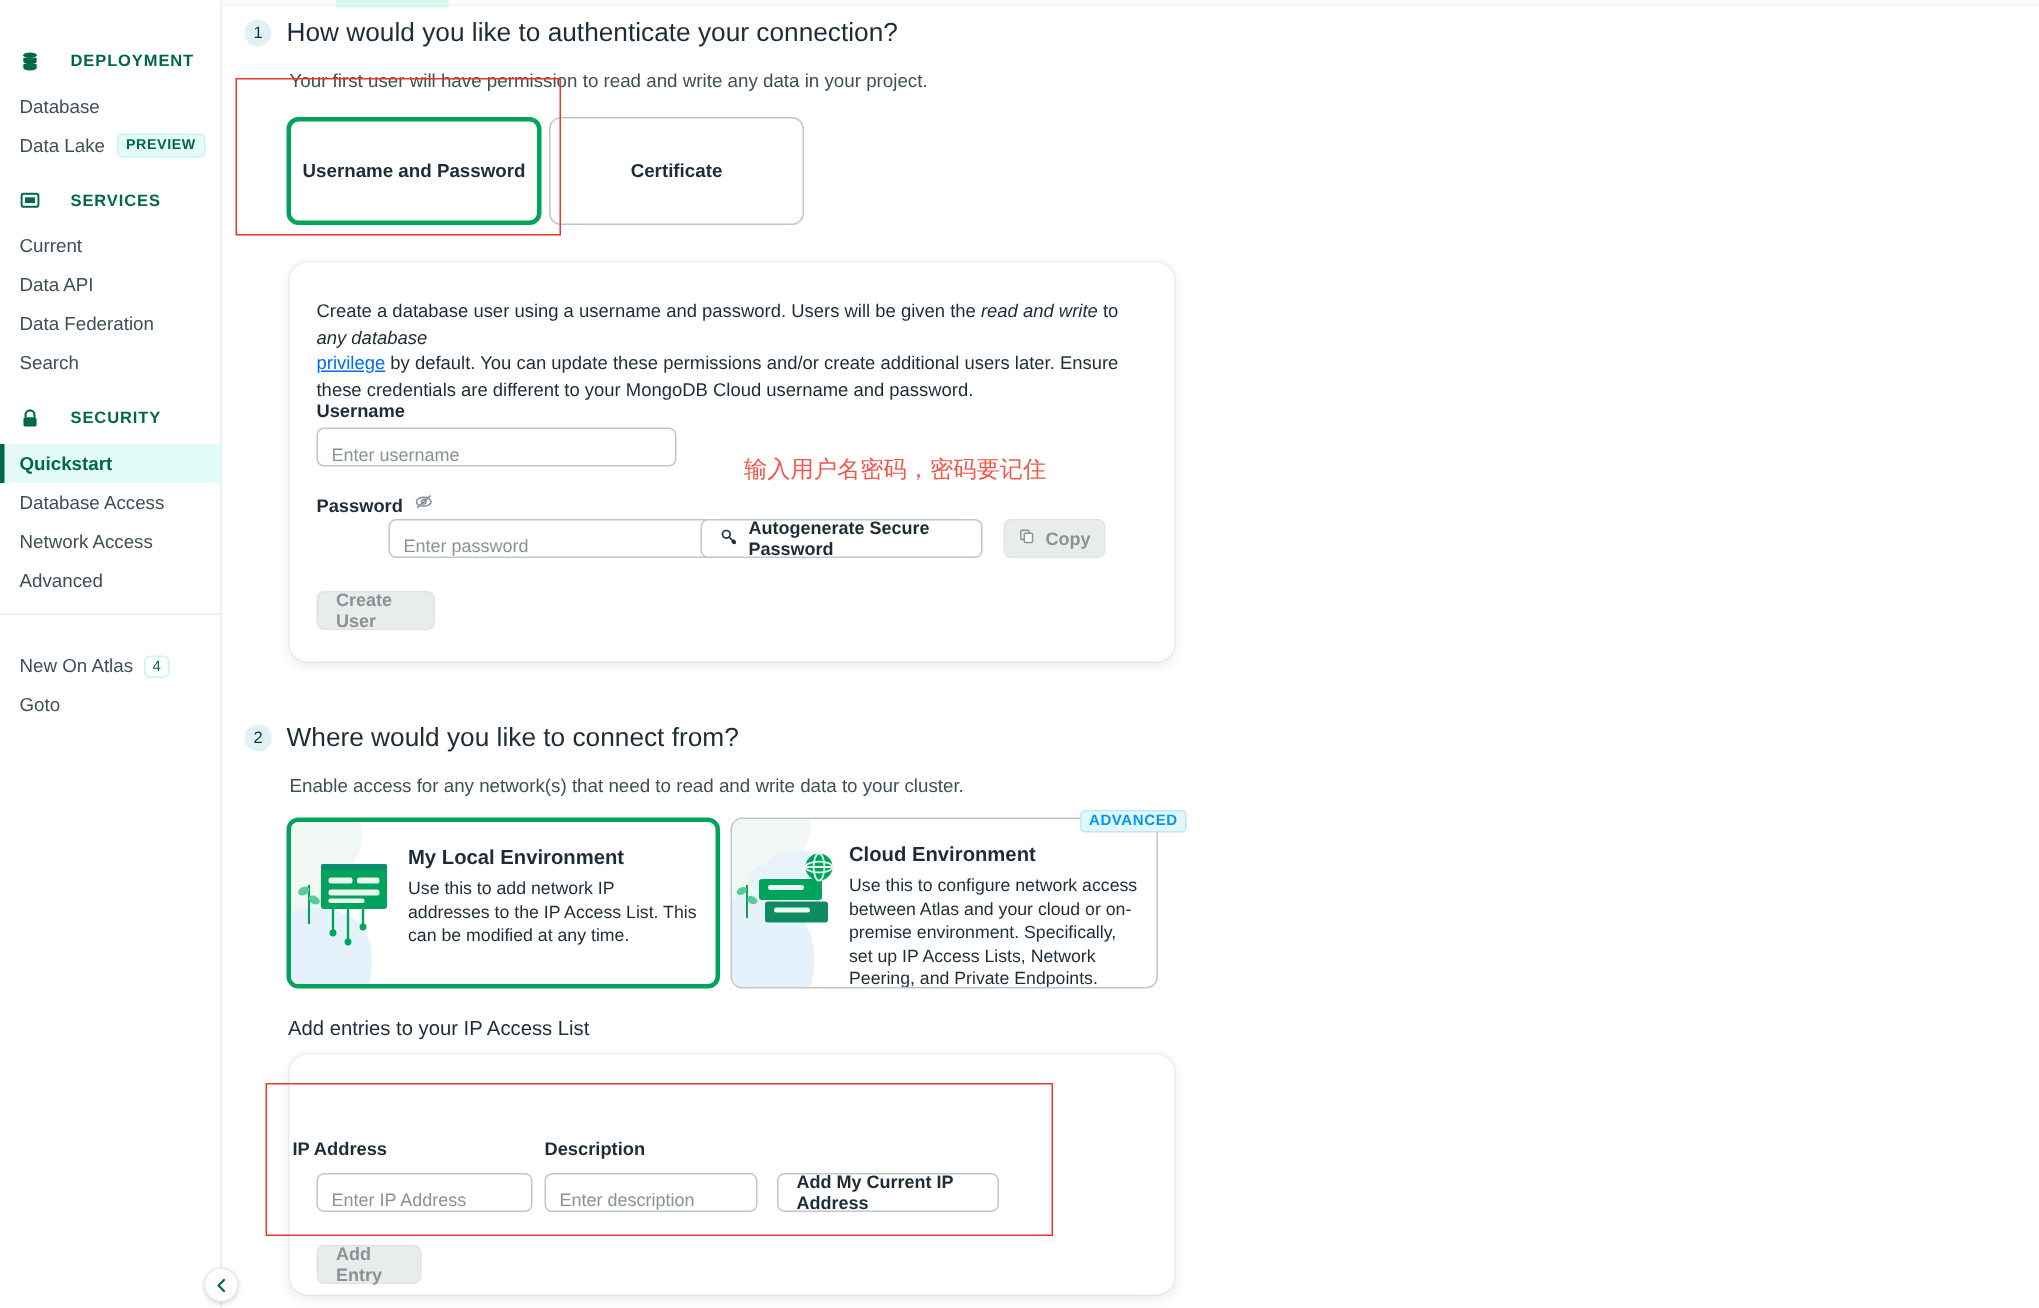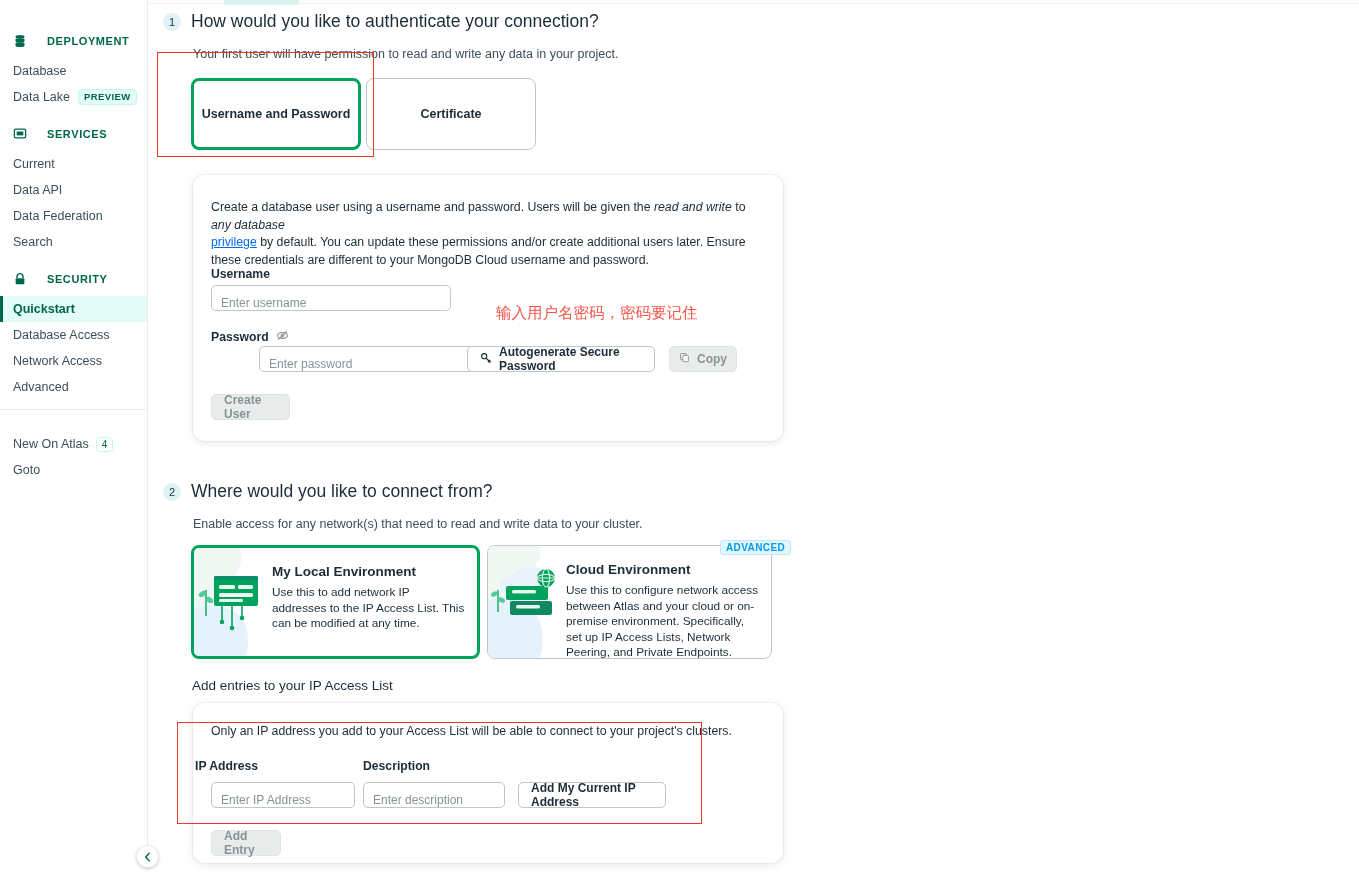--- a/index.html
+++ b/index.html
@@ -360,21 +360,20 @@
       <div class="env-txt">
         <div class="env-title">Cloud Environment</div>
         <div class="env-desc">Use this to configure network access between Atlas and your cloud or on-premise environment. Specifically, set up IP Access Lists, Network Peering, and Private Endpoints.</div>
       </div>
     </div>
     <div class="adv-badge" style="left:572px; top:540px;">ADVANCED</div>
 
     <div class="sec-title" style="position:absolute; left:44px; top:678px;">Add entries to your IP Access List</div>
 
     <div class="card" style="position:absolute; left:45px; top:703px; width:590px; height:160px;">
-      <div class="body-text" style="position:absolute; left:18px; top:20px;">Only an IP address you add to your Access List will be able to connect to your project's clusters.</div>
 
       <div class="flabel" style="position:absolute; left:2px; top:56px;">IP Address</div>
       <div class="flabel" style="position:absolute; left:170px; top:56px;">Description</div>
 
       <div class="inp" style="position:absolute; left:18px; top:79px; width:144px;">
         <span>Enter IP Address</span>
       </div>
       <div class="inp" style="position:absolute; left:170px; top:79px; width:142px;">
         <span>Enter description</span>
       </div>

